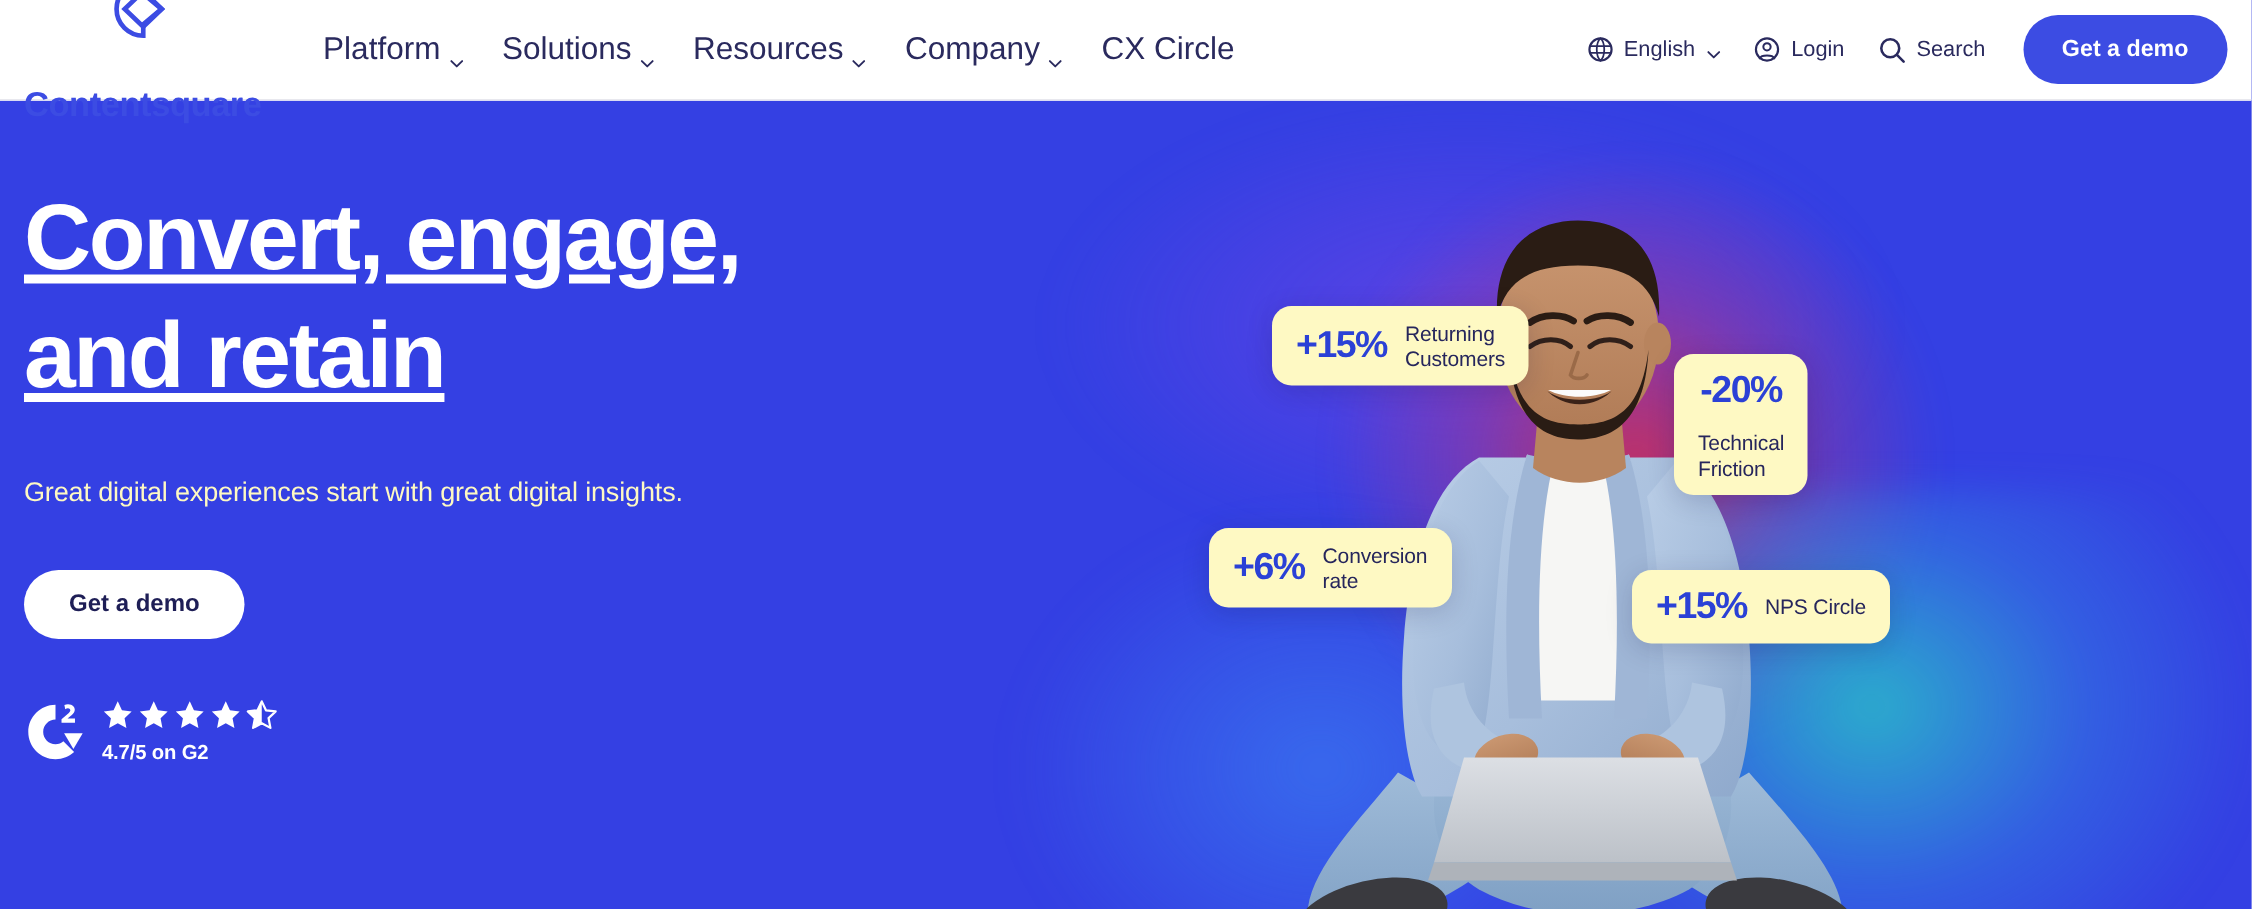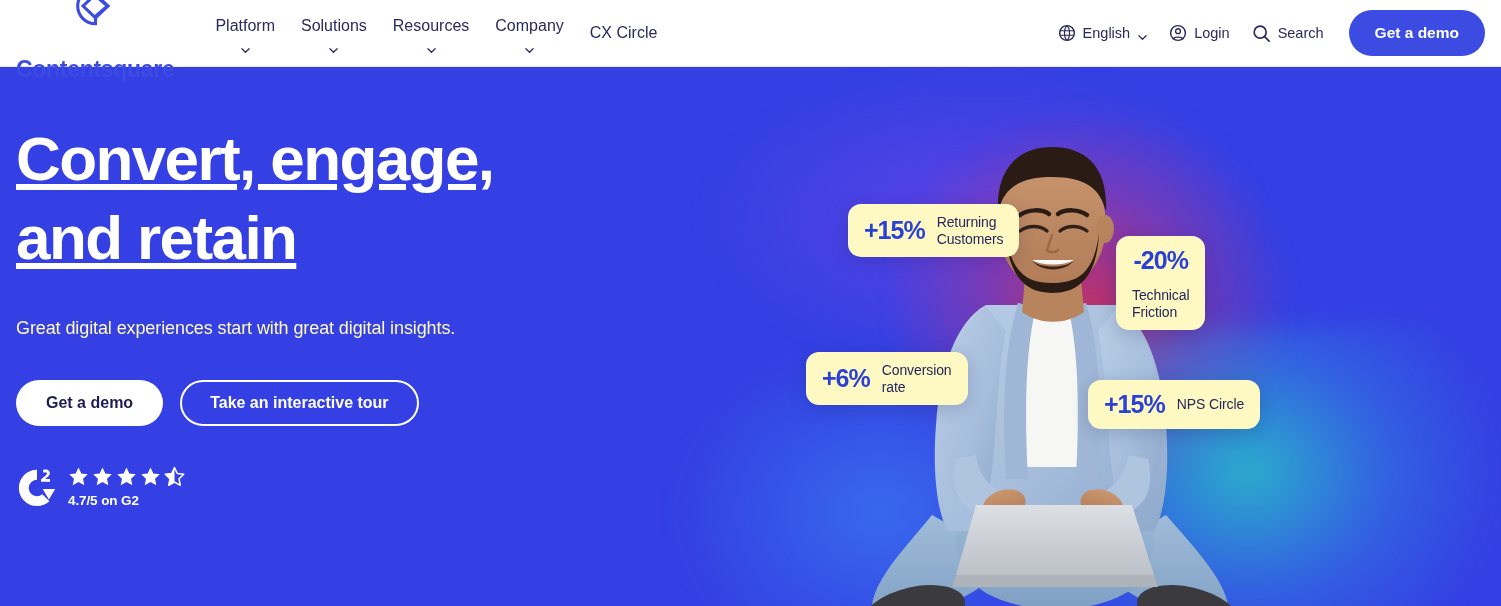--- a/index.html
+++ b/index.html
@@ -27,26 +27,25 @@
     font-size:23px;
     font-weight:700;
     color:#3C4CE3;
     letter-spacing:-0.3px;
     white-space:nowrap;
   }
 
   .mainnav{ display:flex; align-items:center; gap:0px; }
   .nav-item{
     display:flex; align-items:center; gap:6px;
-    font-size:16px;
+    font-size:21px;
     color:#2A2A5E;
     padding:8px 13px;
     cursor:pointer;
     white-space:nowrap;
-    flex-direction:column;
   }
   .nav-item .chev{ display:inline-block; width:9px; height:9px; }
 
   .header-right{
     margin-left:auto;
     display:flex;
     align-items:center;
     gap:0;
   }
   .util{
@@ -419,21 +418,20 @@
 
   <div class="hero-copy">
     <h1 class="hero-title">
       <span>Convert, engage,</span><br>
       <span>and retain</span>
     </h1>
     <p class="hero-sub">Great digital experiences start with great digital insights.</p>
 
     <div class="hero-ctas">
       <button class="btn-white">Get a demo</button>
-      <button class="btn-ghost">Take an interactive tour</button>
     </div>
 
     <div class="rating">
       <span class="g2-mark">
         <svg viewBox="0 0 44 44" xmlns="http://www.w3.org/2000/svg">
           <path d="M22 4 C11.5 4 3 12.5 3 23 C3 33.5 11.5 42 22 42 C27 42 31.6 40.1 35 37 L27.5 29.5 C26.1 30.8 24.2 31.6 22 31.6 C17.3 31.6 13.4 27.7 13.4 23 C13.4 18.3 17.3 14.4 22 14.4 L22 4 Z" fill="#ffffff"></path>
           <path d="M28 24 L41 24 L34.5 35 Z" fill="#ffffff"></path>
           <path d="M28.2 4.2 C30.4 3.3 33.2 3.6 34.6 5.3 C36.2 7.2 35.5 9.5 33.4 11.2 L30.4 13.6 L35.6 13.6 L35.6 16.6 L26.2 16.6 L26.2 14.1 L31.3 9.7 C32.4 8.7 32.7 7.8 32 7 C31.3 6.2 29.9 6.3 28.8 7.1 Z" fill="#ffffff"></path>
         </svg>
       </span>

